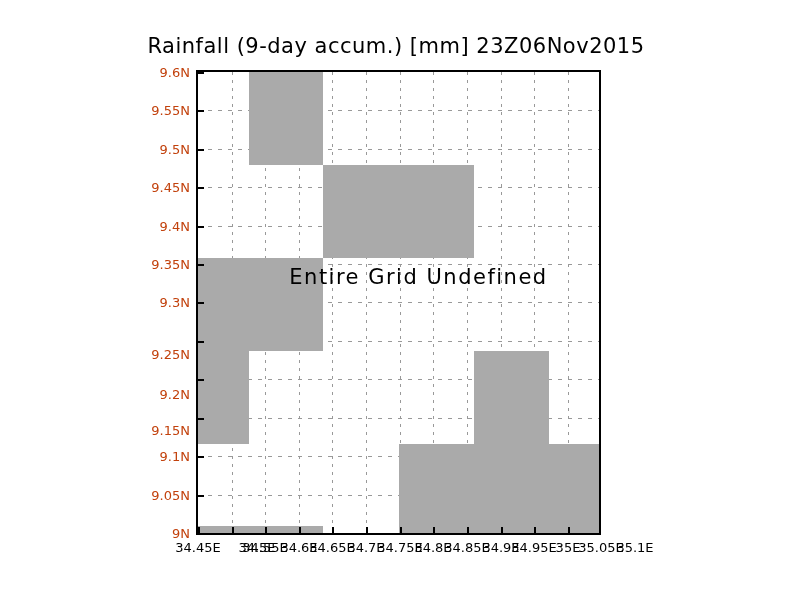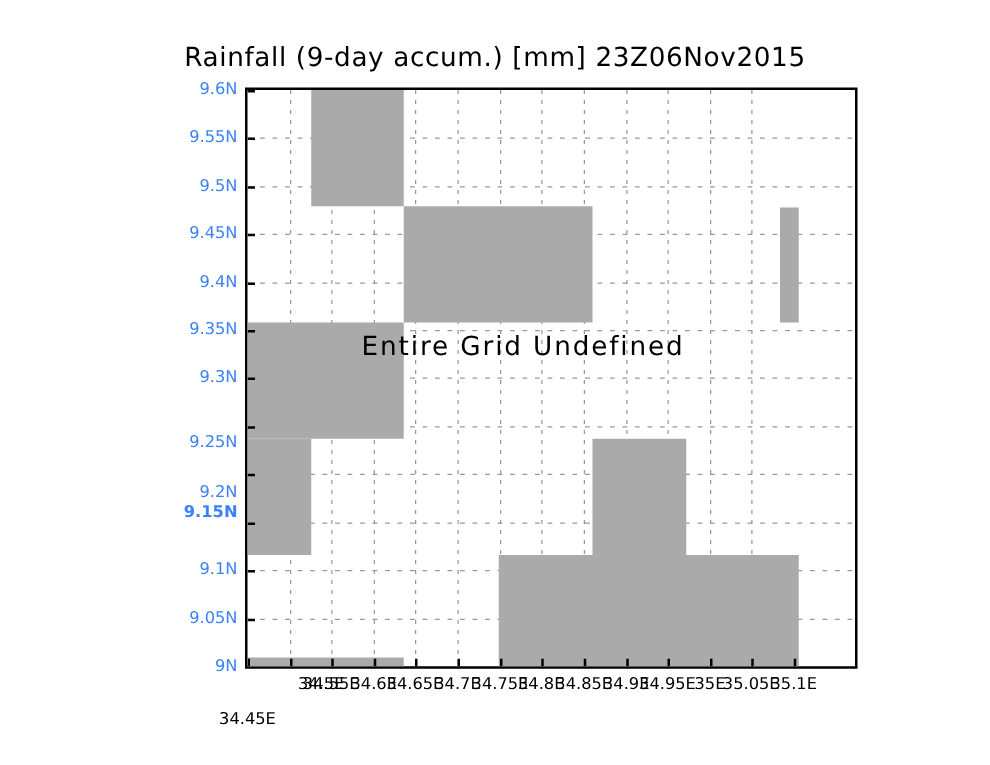--- a/index.html
+++ b/index.html
@@ -20,21 +20,21 @@
     font-size:21px;
     letter-spacing:0.5px;
     color:#000;
     white-space:pre;
   }
 
   
   #plot{
     position:absolute;
     left:196px;top:70px;
-    width:490px;height:465px;
+    width:405px;height:465px;
     border:2px solid #000;
     box-sizing:border-box;
     background:#ffffff;
     overflow:hidden;
     padding-left:45px;
   }
   #patches{position:absolute;left:0;top:0;width:100%;height:100%;}
   .patch{position:absolute;background:#aaaaaa;}
 
   
@@ -60,21 +60,21 @@
 
   
   .tick-y{position:absolute;left:-7px;width:7px;height:2px;background:#000;}
   .tick-x{position:absolute;top:-1px;width:2px;height:7px;background:#000;}
 
   
   .ylab{
     position:absolute;
     right:0;
     font-size:13px;
-    color:#3b82f6;
+    color:#c2410c;
     white-space:pre;
     text-align:right;
     transform:translateY(-50%);
   }
   .xlab{
     position:absolute;
     top:0;
     font-size:13px;
     color:#000;
     white-space:pre;
@@ -186,27 +186,27 @@
   <div id="ylabels">
       <div class="ylab" style="top: 2px;">9.6N</div>
       <div class="ylab" style="top: 40px;">9.55N</div>
       <div class="ylab" style="top: 79px;">9.5N</div>
       <div class="ylab" style="top: 117px;">9.45N</div>
       <div class="ylab" style="top: 156px; text-align: right;">9.4N</div>
       <div class="ylab" style="top: 194px;">9.35N</div>
       <div class="ylab" style="top: 232px;">9.3N</div>
       <div class="ylab" style="top: 284px;">9.25N</div>
       <div class="ylab" style="top: 324px;">9.2N</div>
-      <div class="ylab" style="top: 340px; font-weight: bold;">9.15N</div>
+      <div class="ylab" style="top: 360px;">9.15N</div>
       <div class="ylab" style="top: 386px;">9.1N</div>
       <div class="ylab" style="top: 425px;">9.05N</div>
       <div class="ylab" style="top: 463px;">9N</div>
     </div>
   <div id="xlabels">
-      <div class="xlab" style="left: 2px; margin-top: 28px;">34.45E</div>
+      <div class="xlab" style="left: 2px;">34.45E</div>
       <div class="xlab" style="left: 36px; margin-left: 25px;">34.5E</div>
       <div class="xlab" style="left: 69px;">34.55E</div>
       <div class="xlab" style="left: 103px;">34.6E</div>
       <div class="xlab" style="left: 136px;">34.65E</div>
       <div class="xlab" style="left: 170px;">34.7E</div>
       <div class="xlab" style="left: 204px;">34.75E</div>
       <div class="xlab" style="left: 237px;">34.8E</div>
       <div class="xlab" style="left: 271px;">34.85E</div>
       <div class="xlab" style="left: 305px;">34.9E</div>
       <div class="xlab" style="left: 338px;">34.95E</div>

